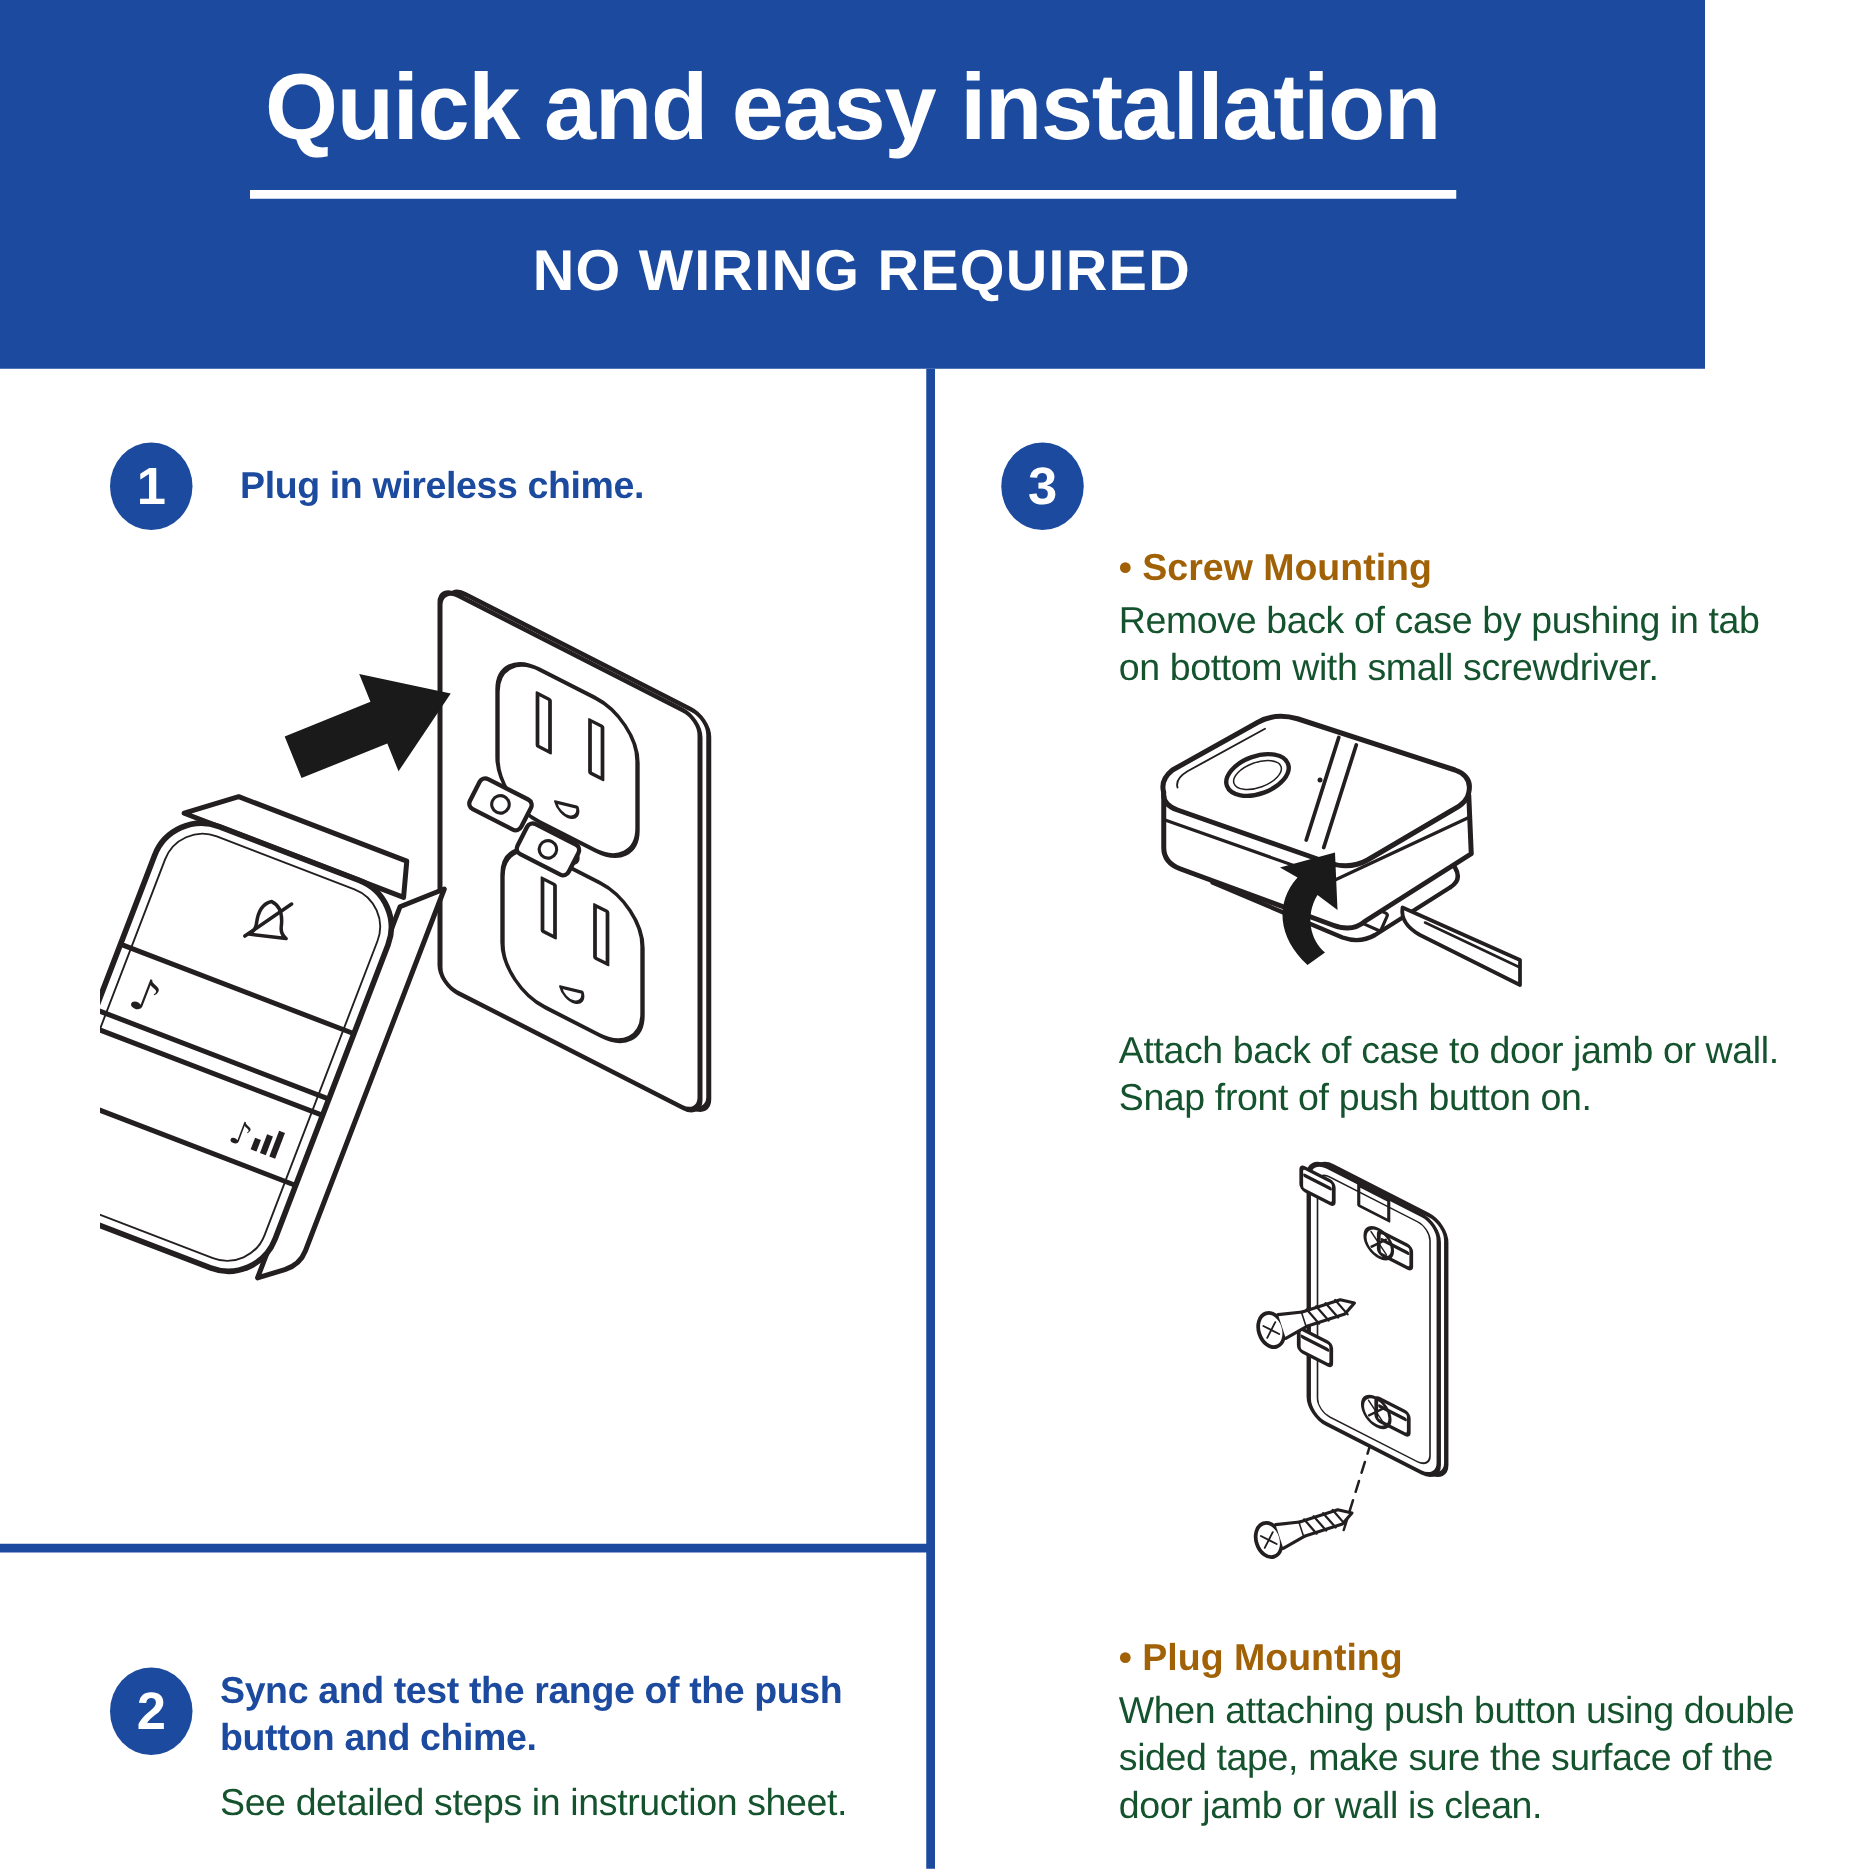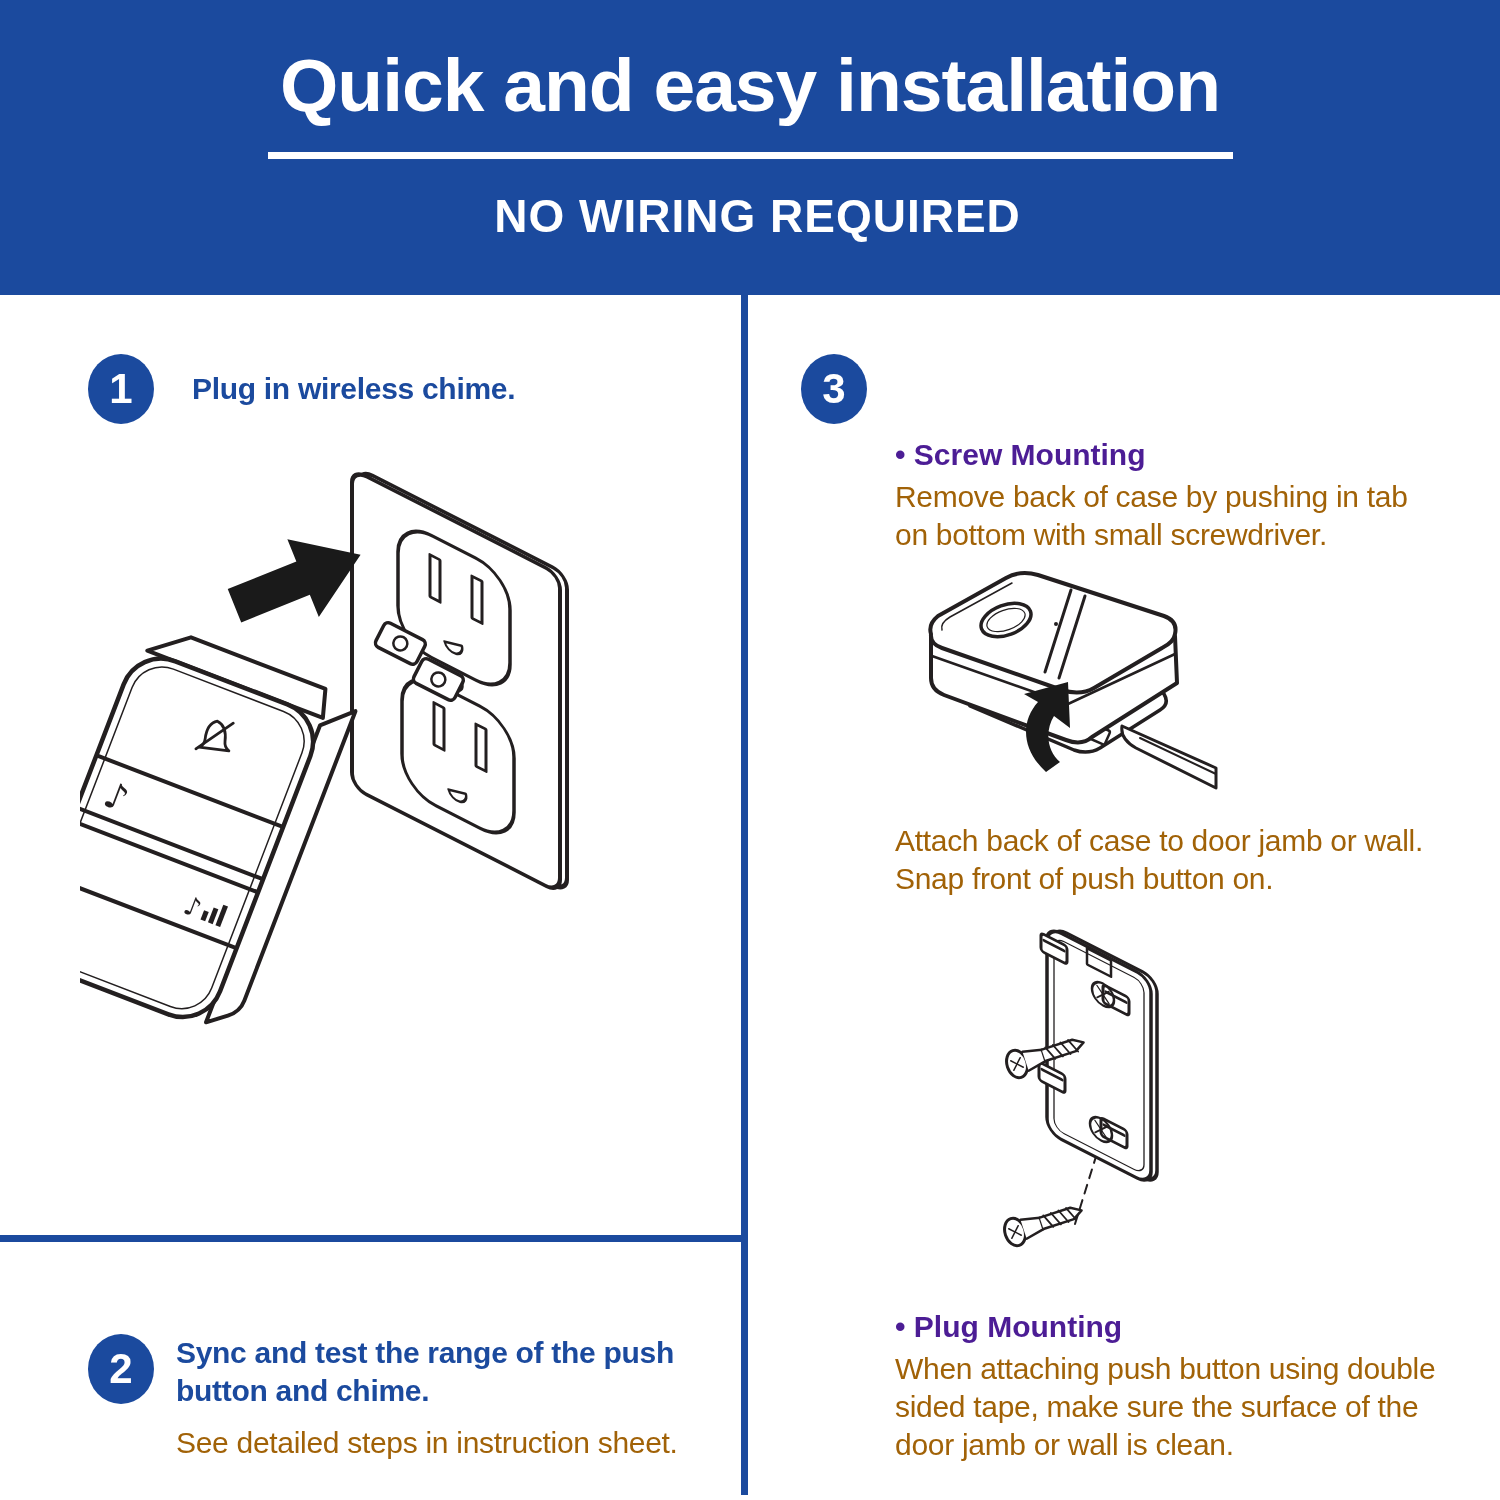--- a/index.html
+++ b/index.html
@@ -2,40 +2,40 @@
 <html><head>
 <meta charset="utf-8">
 <style>
   html,body { margin:0; padding:0; background:#fff; }
   .page {
     position:relative; width:1500px; height:1500px; background:#ffffff;
     font-family:"Liberation Sans","DejaVu Sans",sans-serif; overflow:hidden;
   }
   
   .header {
-    position:absolute; left:0; top:0; width:1500px; height:295px;
+    position:absolute; left:0; top:0; width:1364px; height:295px;
     background:#1B4A9E; color:#fff; display:flex; flex-direction:column; align-items:center;
   }
   .header-title { margin-top:42px; font-size:75px; font-weight:bold; letter-spacing:-1px; }
   .header-rule { margin-top:24px; width:965px; height:7px; background:#ffffff; }
   .header-subtitle { margin-top:30px; font-size:46px; font-weight:bold; letter-spacing:1px;margin-left:15px; }
   
   .divider-v { position:absolute; left:741px; top:295px; width:7px; height:1200px; background:#1B4A9E; }
   .divider-h { position:absolute; left:0; top:1235px; width:748px; height:7px; background:#1B4A9E; }
   
   .step-row { position:absolute; display:flex; align-items:flex-start; }
   .badge {
     width:66px; height:70px; border-radius:50%; background:#1B4A9E; color:#fff;
     font-size:42px; font-weight:bold; display:flex; align-items:center; justify-content:center;
     flex:0 0 auto;
   }
   .step-title { color:#1B4A9E; font-size:30px; font-weight:bold; line-height:38px; letter-spacing:-0.3px; }
   .multiline { white-space:pre-line; }
-  .body-text { color:#a16207; font-size:30px; line-height:38px; letter-spacing:-0.3px; }
-  .bullet-heading { color:#4c1d95; font-size:30px; font-weight:bold; line-height:38px; margin-bottom:4px; }
+  .body-text { color:#14532d; font-size:30px; line-height:38px; letter-spacing:-0.3px; }
+  .bullet-heading { color:#a16207; font-size:30px; font-weight:bold; line-height:38px; margin-bottom:4px; }
   .textblock { position:absolute; }
   .illus { position:absolute; }
   .illus svg { display:block; }
 </style>
 </head>
 <body>
 
 <div class="page">
 
   <div class="header">

